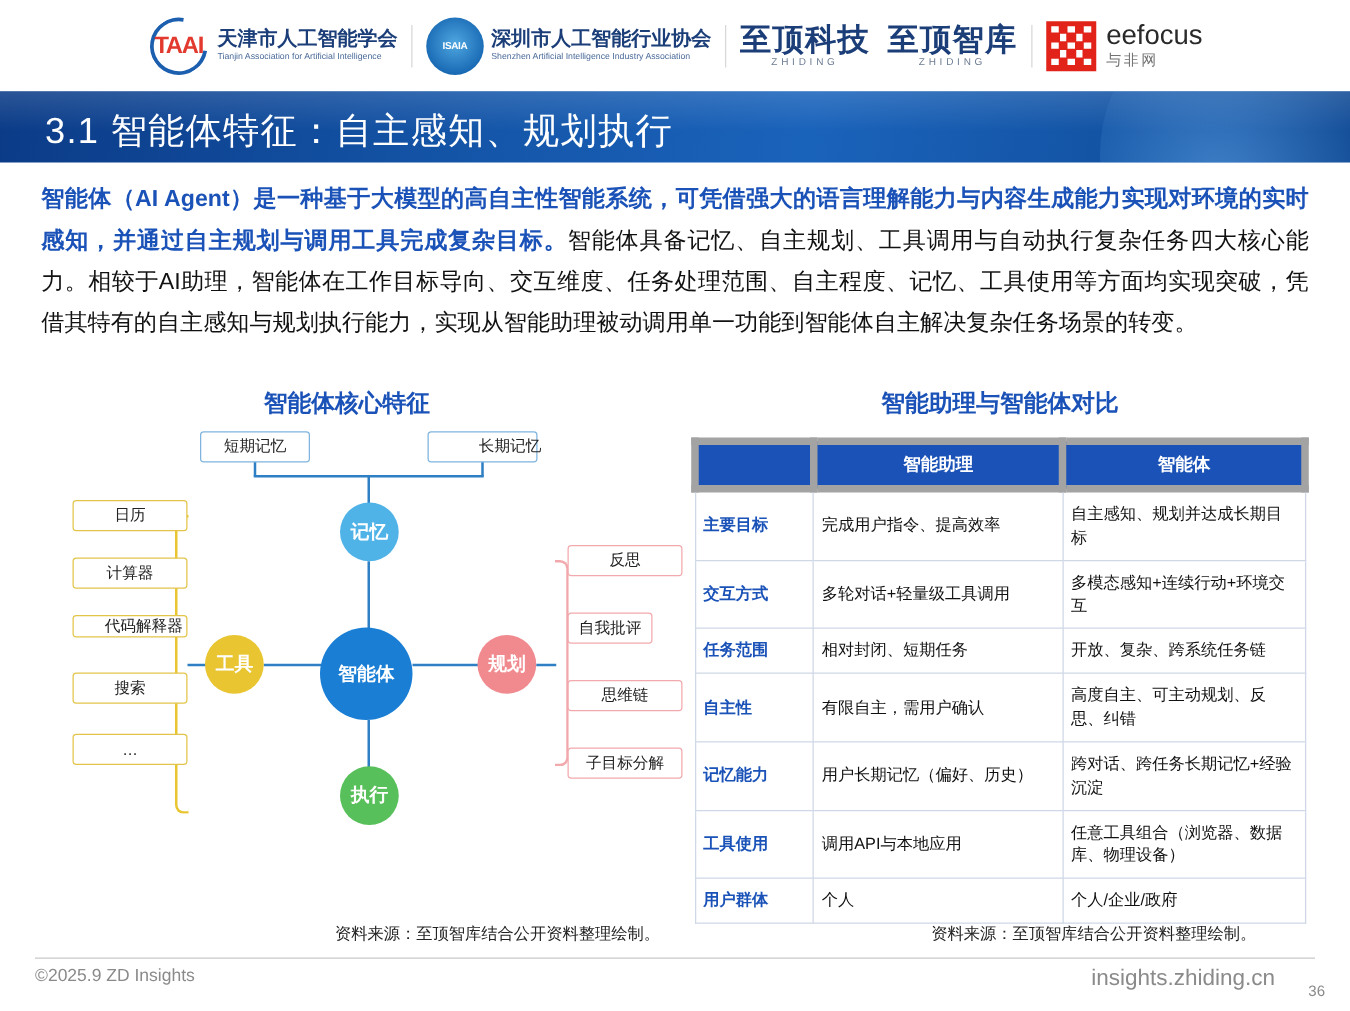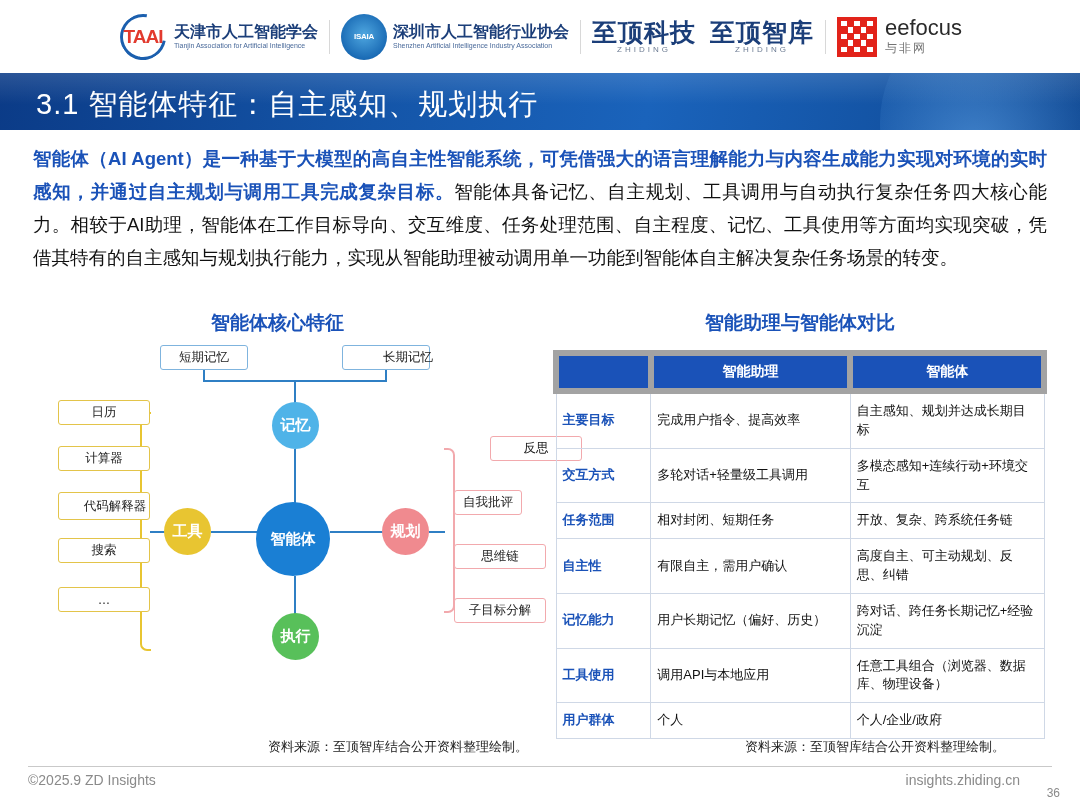--- a/index.html
+++ b/index.html
@@ -130,21 +130,21 @@
   }
   .tbl td.rowh{color:#1a52b8;font-weight:bold;width:86px;}
   .tbl td.c2{width:196px;}
   .tbl td.c3{width:190px;}
 
   
   .footline{
     position:absolute;left:28px;top:766px;width:1024px;height:1px;background:#c9c9c9;
   }
   .foot-left{position:absolute;left:28px;top:772px;font-size:14px;color:#8a8a8a;}
-  .foot-right{position:absolute;right:60px;top:772px;font-size:14px;color:#8a8a8a;padding-left:24px;}
+  .foot-right{position:absolute;right:60px;top:772px;font-size:18px;color:#8a8a8a;padding-left:24px;}
   .foot-page{position:absolute;right:20px;top:786px;font-size:12px;color:#8a8a8a;}
 </style>
 </head>
 <body>
 
 <div class="header">
   <div class="logos">
 
     <div class="logo-block">
       <div class="taai-mark">
@@ -246,27 +246,27 @@
   <div class="lnk" style="left:183px;top:27px;width:2px;height:14px;"></div>
   <div class="lnk" style="left:365px;top:27px;width:2px;height:14px;"></div>
 
   <div class="box blue" style="left:140px;top:5px;width:88px;height:25px;">短期记忆</div>
   <div class="box blue" style="left:322px;top:5px;width:88px;height:25px;padding-left:44px;">长期记忆</div>
 
   <div class="lnk" style="left:130px;top:191px;width:16px;height:2px;"></div>
   <div class="brace" style="left:120px;top:72px;width:11px;height:239px;border:2px solid #e8c531;border-right:none;border-radius:7px 0 0 7px;"></div>
   <div class="box yellow" style="left:38px;top:60px;width:92px;height:25px;">日历</div>
   <div class="box yellow" style="left:38px;top:106px;width:92px;height:25px;">计算器</div>
-  <div class="box yellow" style="left:38px;top:152px;width:92px;height:28px;padding-left:22px;">代码解释器</div>
+  <div class="box yellow" style="left:38px;top:152px;width:92px;height:18px;padding-left:22px;">代码解释器</div>
   <div class="box yellow" style="left:38px;top:198px;width:92px;height:25px;">搜索</div>
   <div class="box yellow" style="left:38px;top:247px;width:92px;height:25px;">…</div>
 
   <div class="lnk" style="left:409px;top:191px;width:16px;height:2px;"></div>
   <div class="brace" style="left:424px;top:108px;width:11px;height:165px;border:2px solid #f2a9ad;border-left:none;border-radius:0 7px 7px 0;"></div>
-  <div class="box pink" style="left:434px;top:96px;width:92px;height:25px;margin-left:36px;">反思</div>
+  <div class="box pink" style="left:434px;top:96px;width:92px;height:25px;">反思</div>
   <div class="box pink" style="left:434px;top:150px;width:68px;height:25px;">自我批评</div>
   <div class="box pink" style="left:434px;top:204px;width:92px;height:25px;">思维链</div>
   <div class="box pink" style="left:434px;top:258px;width:92px;height:25px;">子目标分解</div>
 
   <div class="node node-center">智能体</div>
   <div class="node node-mem">记忆</div>
   <div class="node node-tool">工具</div>
   <div class="node node-plan">规划</div>
   <div class="node node-exec">执行</div>
 </div>

